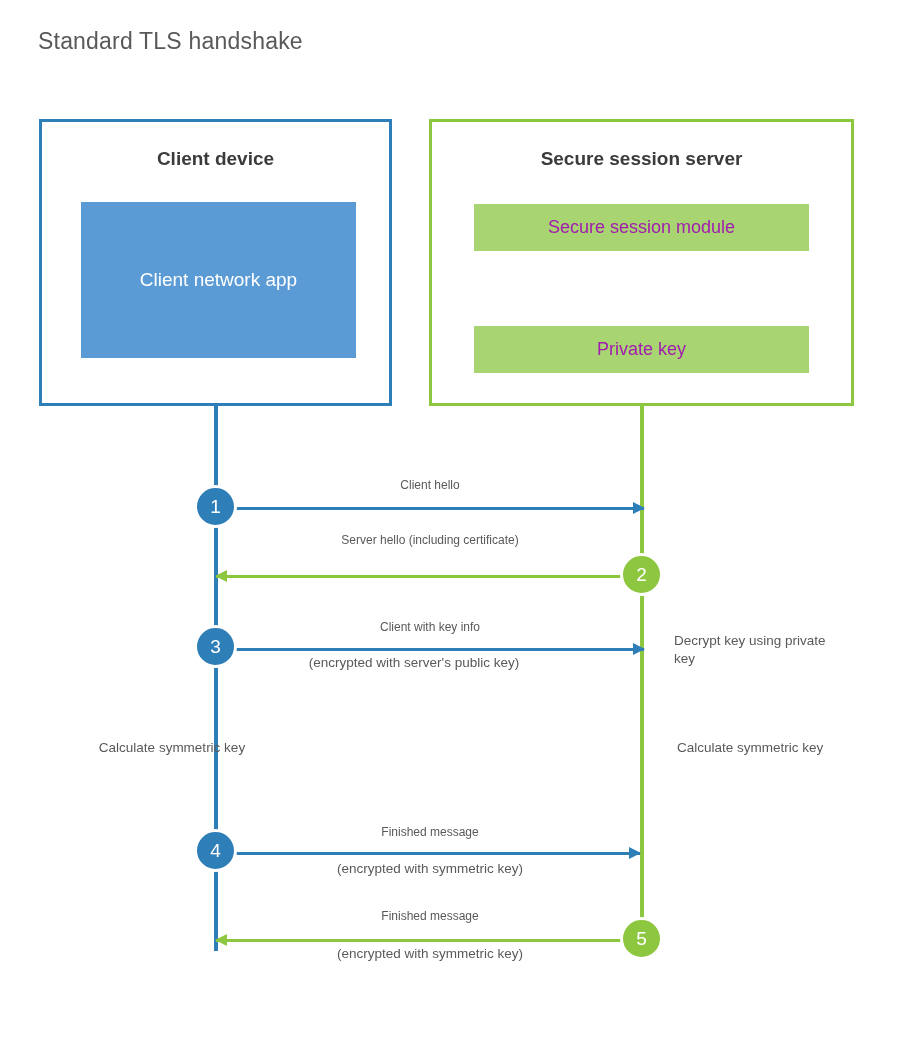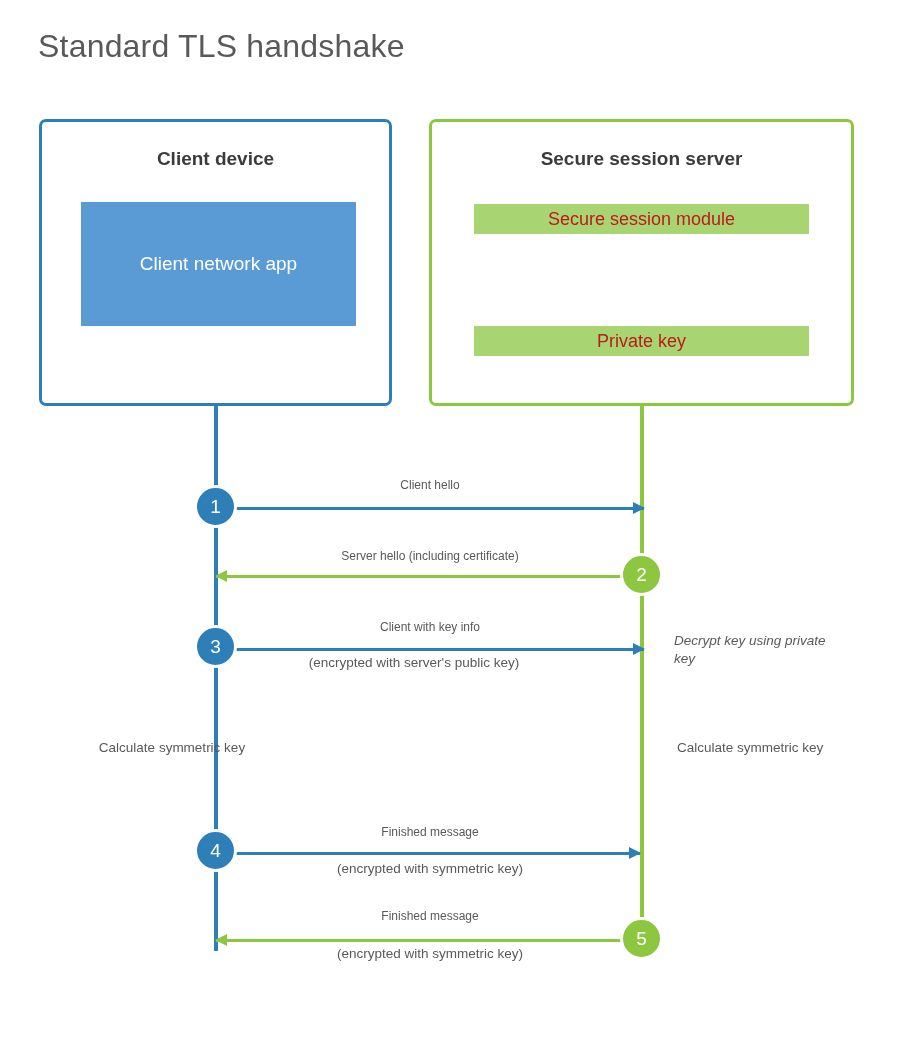--- a/index.html
+++ b/index.html
@@ -12,32 +12,31 @@
     height: 1058px;
     font-family: "Liberation Sans", sans-serif;
     color: #4d4d4d;
     position: relative;
     overflow: hidden;
   }
   #page-title {
     position: absolute;
     left: 38px;
     top: 28px;
-    font-size: 32px;
+    font-size: 23px;
     font-weight: 400;
     color: #58595b;
     letter-spacing: 0.2px;
   }
 
   
   .party-box {
     position: absolute;
     background: #ffffff;
     box-sizing: border-box;
-    border-radius: 7px;
   }
   #client-box {
     left: 39px;
     top: 119px;
     width: 353px;
     height: 287px;
     border: 3px solid #2e7eb8;
   }
   #server-box {
     left: 429px;
@@ -51,39 +50,39 @@
     font-size: 19px;
     font-weight: bold;
     color: #3b3b3b;
     margin-top: 26px;
   }
   #client-app {
     position: absolute;
     left: 39px;
     top: 80px;
     width: 275px;
-    height: 124px;
+    height: 156px;
     background: #5b9bd5;
     color: #ffffff;
     font-size: 19px;
     display: flex;
     align-items: center;
     justify-content: center;
     text-align: center;
     line-height: 1.35;
     padding: 8px 20px;
     box-sizing: border-box;
   }
   .server-item {
     position: absolute;
     left: 42px;
     width: 335px;
-    height: 30px;
+    height: 47px;
     background: #a9d472;
-    color: #b91c1c;
+    color: #a21caf;
     font-size: 18px;
     display: flex;
     align-items: center;
     justify-content: center;
   }
   #server-item-0 { top: 82px; }
   #server-item-1 { top: 143px; }
   #server-item-2 { top: 204px; }
 
   
@@ -168,36 +167,36 @@
     white-space: nowrap;
   }
   .msg-sub {
     position: absolute;
     font-size: 13.5px;
     color: #58595b;
     text-align: center;
     white-space: nowrap;
   }
   #msg-1 { left: 242px; top: 478px; width: 376px; }
-  #msg-2 { left: 242px; top: 549px; width: 376px; }
+  #msg-2 { left: 242px; top: 533px; width: 376px; }
   #msg-3 { left: 242px; top: 620px; width: 376px; }
   #msg-3-sub { left: 226px; top: 655px; width: 376px; }
   #msg-4 { left: 242px; top: 825px; width: 376px; }
   #msg-4-sub { left: 242px; top: 861px; width: 376px; }
   #msg-5 { left: 242px; top: 909px; width: 376px; }
   #msg-5-sub { left: 242px; top: 946px; width: 376px; }
 
   
   .side-note {
     position: absolute;
     font-size: 13.5px;
     line-height: 1.35;
     color: #58595b;
   }
-  #note-decrypt { left: 674px; top: 632px; width: 170px; font-style: italic; }
+  #note-decrypt { left: 674px; top: 632px; width: 170px; }
   #note-client-calc { left: 92px; top: 739px; width: 160px; text-align: center; }
   #note-server-calc { left: 677px; top: 739px; width: 170px; }
 </style>
 </head>
 <body>
 
 <div id="page-title">Standard TLS handshake</div>
 
 <div class="party-box" id="client-box">
   <div class="party-title">Client device</div>

